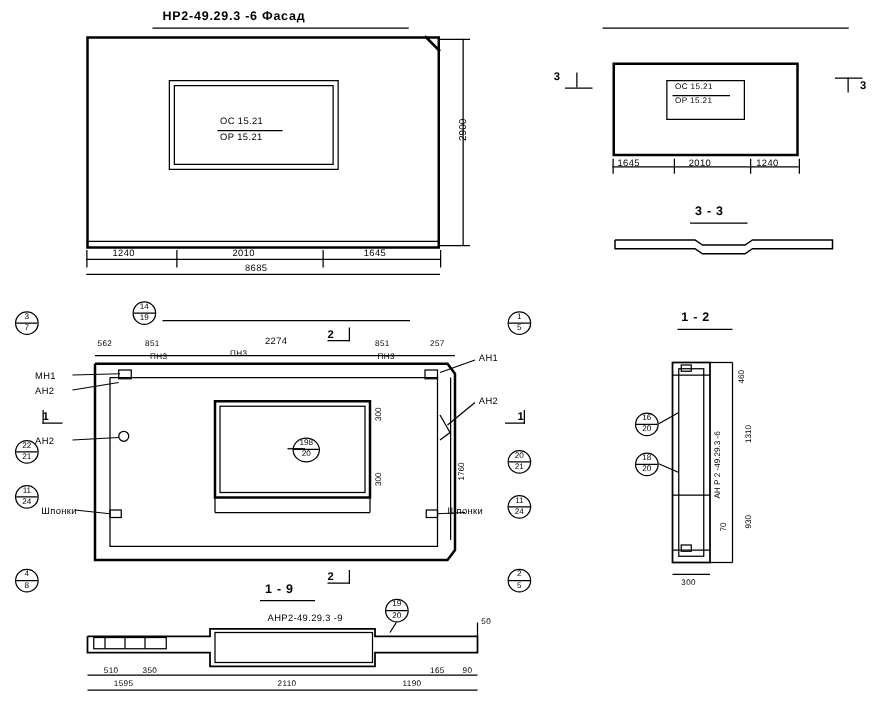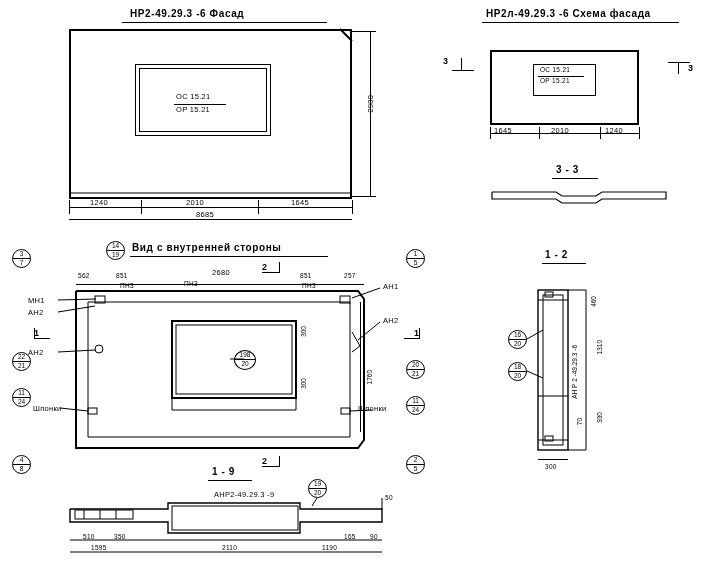--- a/index.html
+++ b/index.html
@@ -55,21 +55,20 @@
   <div class="ln v" style="left:69px;top:200px;height:14px;"></div>
   <div class="ln v" style="left:141px;top:200px;height:14px;"></div>
   <div class="ln v" style="left:258px;top:200px;height:14px;"></div>
   <div class="ln v" style="left:352px;top:200px;height:14px;"></div>
   <div class="t sm" style="left:90px;top:198px;">1240</div>
   <div class="t sm" style="left:186px;top:198px;">2010</div>
   <div class="t sm" style="left:291px;top:198px;">1645</div>
   <div class="ln h" style="left:69px;top:219px;width:283px;"></div>
   <div class="t sm" style="left:196px;top:210px;">8685</div>
 
-  <div class="t ttl" style="left:486px;top:8px;">НР2л-49.29.3  -6 Схема фасада</div>
   <div class="ln h" style="left:482px;top:22px;width:197px;"></div>
 
   <div class="box2" style="left:490px;top:50px;width:149px;height:75px;"></div>
   <div class="box" style="left:533px;top:64px;width:63px;height:32px;"></div>
   <div class="t xs" style="left:540px;top:66px;">ОС 15.21</div>
   <div class="ln h" style="left:538px;top:76px;width:46px;"></div>
   <div class="t xs" style="left:540px;top:77px;">ОР 15.21</div>
 
   <div class="t b" style="left:443px;top:56px;">3</div>
   <div class="ln h" style="left:452px;top:70px;width:22px;"></div>
@@ -86,21 +85,20 @@
   <div class="t sm" style="left:494px;top:126px;">1645</div>
   <div class="t sm" style="left:551px;top:126px;">2010</div>
   <div class="t sm" style="left:605px;top:126px;">1240</div>
 
   <div class="t ttl" style="left:556px;top:164px;">3 - 3</div>
   <div class="ln h" style="left:552px;top:178px;width:46px;"></div>
   <svg width="713" height="568">
     <polyline points="492,192 556,192 562,196 596,196 602,192 666,192 666,199 602,199 596,203 562,203 556,199 492,199 492,192" stroke="#000" stroke-width="1.2" fill="none"></polyline>
   </svg>
 
-  <div class="t ttl" style="left:132px;top:242px;">Вид с внутренней стороны</div>
   <div class="ln h" style="left:130px;top:256px;width:198px;"></div>
 
   <svg width="713" height="568">
     <polyline points="76,291 358,291 364,299 364,440 358,448 76,448 76,291" stroke="#000" stroke-width="2" fill="none"></polyline>
     <polyline points="88,302 350,302 350,437 88,437 88,302" stroke="#000" stroke-width="1" fill="none"></polyline>
 
     <rect x="172" y="321" width="124" height="77" stroke="#000" stroke-width="2" fill="none"></rect>
     <rect x="176" y="325" width="116" height="69" stroke="#000" stroke-width="1" fill="none"></rect>
 
     <rect x="95" y="296" width="10" height="7" stroke="#000" stroke-width="1" fill="none"></rect>
@@ -111,21 +109,21 @@
     <line x1="296" y1="398" x2="296" y2="410" stroke="#000" stroke-width="1"></line>
     <line x1="172" y1="410" x2="296" y2="410" stroke="#000" stroke-width="1"></line>
 
     <rect x="88" y="408" width="9" height="6" stroke="#000" stroke-width="1" fill="none"></rect>
     <rect x="341" y="408" width="9" height="6" stroke="#000" stroke-width="1" fill="none"></rect>
   </svg>
 
   <div class="ln h" style="left:76px;top:284px;width:288px;"></div>
   <div class="t xs" style="left:78px;top:272px;">562</div>
   <div class="t xs" style="left:116px;top:272px;">851</div>
-  <div class="t sm" style="left:212px;top:268px;">2680</div>
+  <div class="t sm" style="left:212px;top:268px;">2274</div>
   <div class="t xs" style="left:300px;top:272px;">851</div>
   <div class="t xs" style="left:344px;top:272px;">257</div>
   <div class="t xs" style="left:120px;top:282px;">ПН3</div>
   <div class="t xs" style="left:184px;top:280px;">ПН3</div>
   <div class="t xs" style="left:302px;top:282px;">ПН3</div>
 
   <div class="t b" style="left:262px;top:262px;">2</div>
   <div class="ln h" style="left:262px;top:272px;width:18px;"></div>
   <div class="ln v" style="left:279px;top:262px;height:11px;"></div>
 

